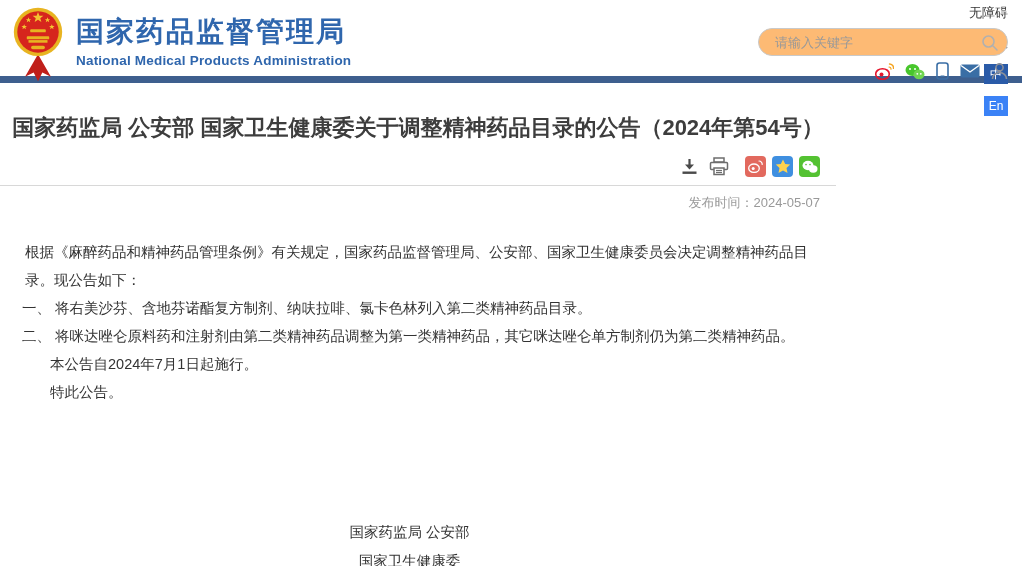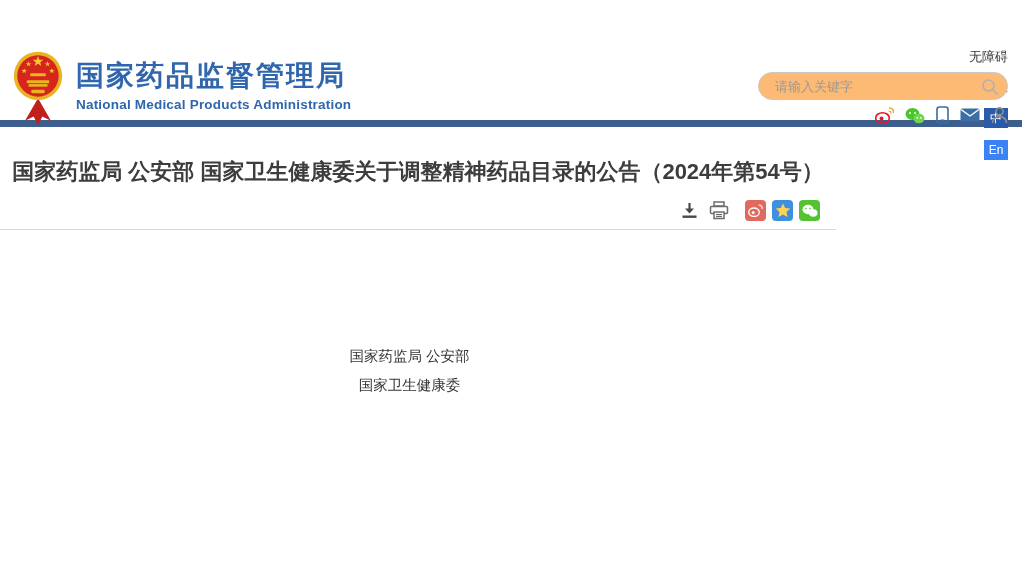--- a/index.html
+++ b/index.html
@@ -5,21 +5,21 @@
   * { box-sizing: border-box; }
   html,body { margin:0; padding:0; }
   body {
     width:1022px; height:566px;
     background:#ffffff;
     font-family:"Liberation Sans","DejaVu Sans",sans-serif;
     color:#333;
     overflow:hidden;
   }
   
-  .header { position:relative; width:1022px; height:76px; background:#ffffff;margin-top:44px; }
+  .header { position:relative; width:1022px; height:76px; background:#ffffff; }
   .logo-wrap { position:absolute; left:12px; top:6px; display:flex; align-items:flex-start; }
   .emblem { width:52px; height:76px; }
   .site-names { margin-left:12px; margin-top:10px; }
   .site-zh { font-size:28px; font-weight:bold; color:#2f66ad; letter-spacing:2px; line-height:32px; }
   .site-en { font-size:13.5px; color:#2f66ad; margin-top:5px; letter-spacing:0.2px;font-weight:bold; }
   .top-links { position:absolute; top:4px; right:14px; display:flex; align-items:flex-end; gap:12px; font-size:13px; color:#333;flex-direction:column; }
   .top-link { cursor:pointer; }
   .lang-box { width:24px; height:20px; display:flex; align-items:center; justify-content:center; font-size:12px; color:#fff; cursor:pointer; }
   .lang-zh { background:#2a5ba8; margin-left:6px; }
   .lang-en { background:#3b82f6; }
@@ -152,19 +152,29 @@
         <ellipse cx="6" cy="5.5" rx="5.5" ry="4.7" fill="#fff"></ellipse>
         <ellipse cx="11.2" cy="9" rx="4.3" ry="3.7" fill="#fff"></ellipse>
         <circle cx="4" cy="4.6" r="0.8" fill="#54c232"></circle>
         <circle cx="8" cy="4.6" r="0.8" fill="#54c232"></circle>
       </svg>
     </div>
   </div>
 
   <hr class="rule">
 
+  <div class="publish-line">
+    <span>发布时间：</span><span>2024-05-07</span>
+  </div>
 
+  <div class="body-text">
+    <p class="ind-first">根据《麻醉药品和精神药品管理条例》有关规定，国家药品监督管理局、公安部、国家卫生健康委员会决定调整精神药品目录。现公告如下：</p>
+    <p class="ind-list">一、 将右美沙芬、含地芬诺酯复方制剂、纳呋拉啡、氯卡色林列入第二类精神药品目录。</p>
+    <p class="ind-list">二、 将咪达唑仑原料药和注射剂由第二类精神药品调整为第一类精神药品，其它咪达唑仑单方制剂仍为第二类精神药品。</p>
+    <p class="ind-sub">本公告自2024年7月1日起施行。</p>
+    <p class="ind-sub">特此公告。</p>
+  </div>
 
   <div class="signature">
     <div>国家药监局 公安部</div>
     <div>国家卫生健康委</div>
   </div>
 </div>
 
 </body></html>

